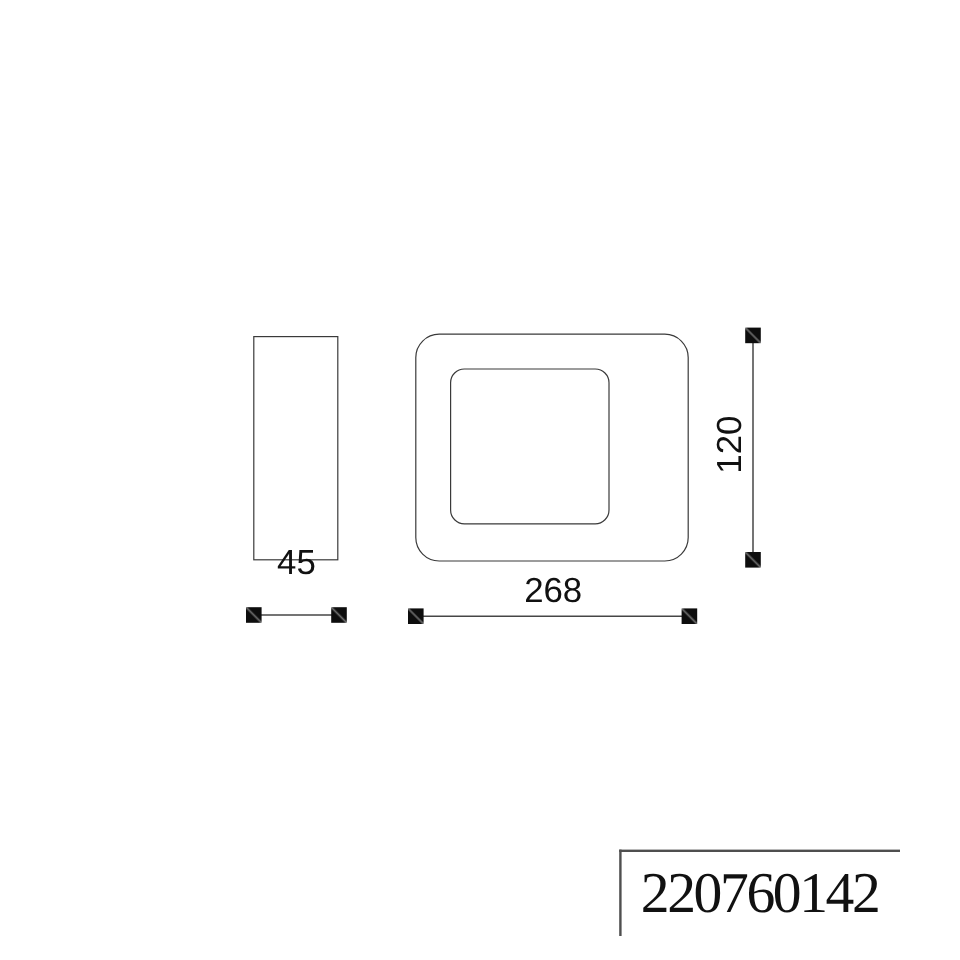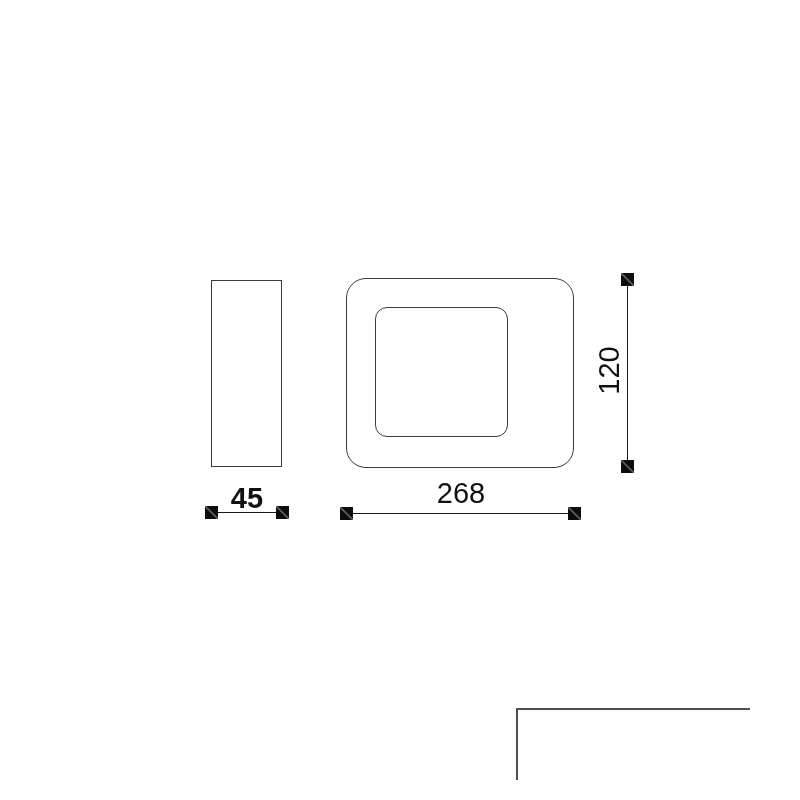--- a/index.html
+++ b/index.html
@@ -81,28 +81,29 @@
 
   <div class="shape side-rect"></div>
 
   <div class="shape outer-rect"></div>
 
   <div class="shape inner-rect"></div>
 
   <div class="dim-line h" style="left:211px; top:512px; width:71px;"></div>
   <div class="dim-sq" style="left:205px; top:506px;"></div>
   <div class="dim-sq" style="left:276px; top:506px;"></div>
-  <div class="dim-label" style="left:217px; top:484px; width:60px;font-weight:bold;">45</div>
+  <div class="dim-label" style="left:217px; top:455px; width:60px;">45</div>
 
   <div class="dim-line h" style="left:347px; top:513px; width:228px;"></div>
   <div class="dim-sq" style="left:340px; top:507px;"></div>
   <div class="dim-sq" style="left:568px; top:507px;"></div>
   <div class="dim-label" style="left:431px; top:479px; width:60px;">268</div>
 
   <div class="dim-line v" style="left:627px; top:280px; height:187px;"></div>
   <div class="dim-sq" style="left:621px; top:273px;"></div>
   <div class="dim-sq" style="left:621px; top:460px;"></div>
   <div class="dim-label rot" style="left:578px; top:356px; width:62px;">120</div>
 
   <div class="tb-line tb-top"></div>
   <div class="tb-line tb-left"></div>
+  <div class="part-number">220760142</div>
 
 </div>
 
 </body></html>

